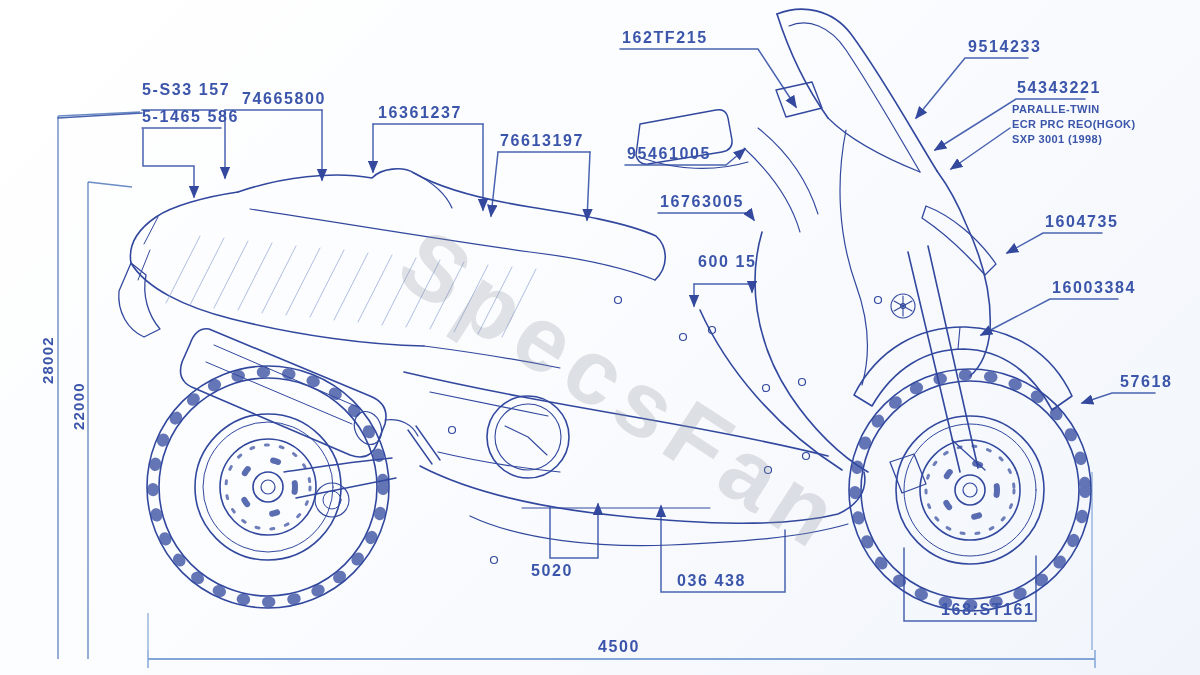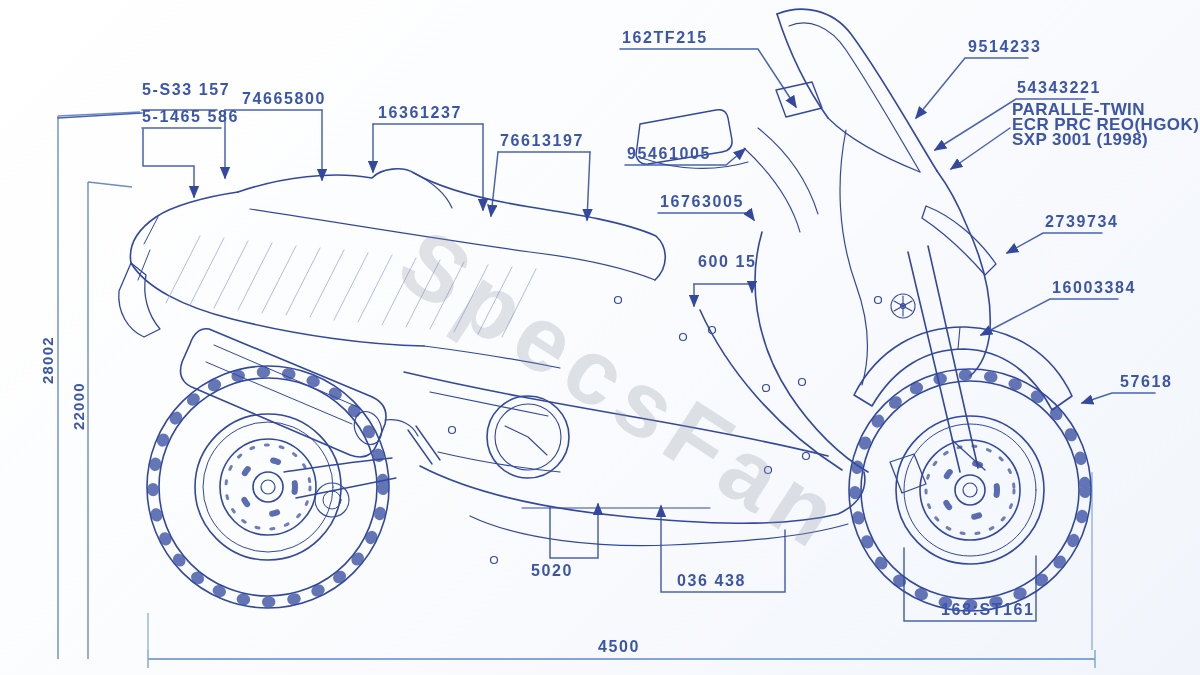--- a/index.html
+++ b/index.html
@@ -7,21 +7,21 @@
   .stage{
     position:relative;width:1200px;height:675px;
     font-family:"Liberation Sans",sans-serif;
     background:linear-gradient(135deg,#ffffff 0%,#fbfcfe 45%,#f1f5fb 100%);
   }
   svg.draw{position:absolute;left:0;top:0;}
   .lbl{
     position:absolute;color:#3b55aa;font-size:16px;font-weight:600;
     letter-spacing:1.6px;white-space:nowrap;line-height:20px;
   }
-  .lbl.sm{font-size:17px;letter-spacing:.4px;line-height:15px;font-weight:600;}
+  .lbl.sm{font-size:11px;letter-spacing:.4px;line-height:15px;font-weight:600;}
   .rot{transform-origin:left top;transform:rotate(-90deg);font-size:15px;letter-spacing:1.2px;}
   .wm{
     position:absolute;left:438px;top:208px;font-size:92px;font-weight:bold;
     letter-spacing:9px;color:rgba(140,147,158,0.26);
     transform:rotate(33deg);transform-origin:left top;white-space:nowrap;
   }
 </style>
 </head>
 <body>
 
@@ -204,21 +204,21 @@
   <div class="lbl" style="left:627px;top:144px">95461005</div>
   <div class="lbl" style="left:968px;top:37px">9514233</div>
   <div class="lbl" style="left:1017px;top:78px">54343221</div>
   <div class="lbl sm" style="left:1012px;top:102px">
     <div>PARALLE-TWIN</div>
     <div>ECR PRC REO(HGOK)</div>
     <div>SXP 3001 (1998)</div>
   </div>
   <div class="lbl" style="left:660px;top:192px">16763005</div>
   <div class="lbl" style="left:698px;top:252px">600 15</div>
-  <div class="lbl" style="left:1045px;top:212px">2739734</div>
+  <div class="lbl" style="left:1045px;top:212px">1604735</div>
   <div class="lbl" style="left:1052px;top:278px">16003384</div>
   <div class="lbl" style="left:1120px;top:372px">57618</div>
   <div class="lbl" style="left:531px;top:561px">5020</div>
   <div class="lbl" style="left:677px;top:571px">036 438</div>
   <div class="lbl" style="left:941px;top:600px">168:ST161</div>
 
   <div class="lbl" style="left:598px;top:637px">4500</div>
   <div class="lbl rot" style="left:38px;top:384px">28002</div>
   <div class="lbl rot" style="left:69px;top:430px">22000</div>
 

